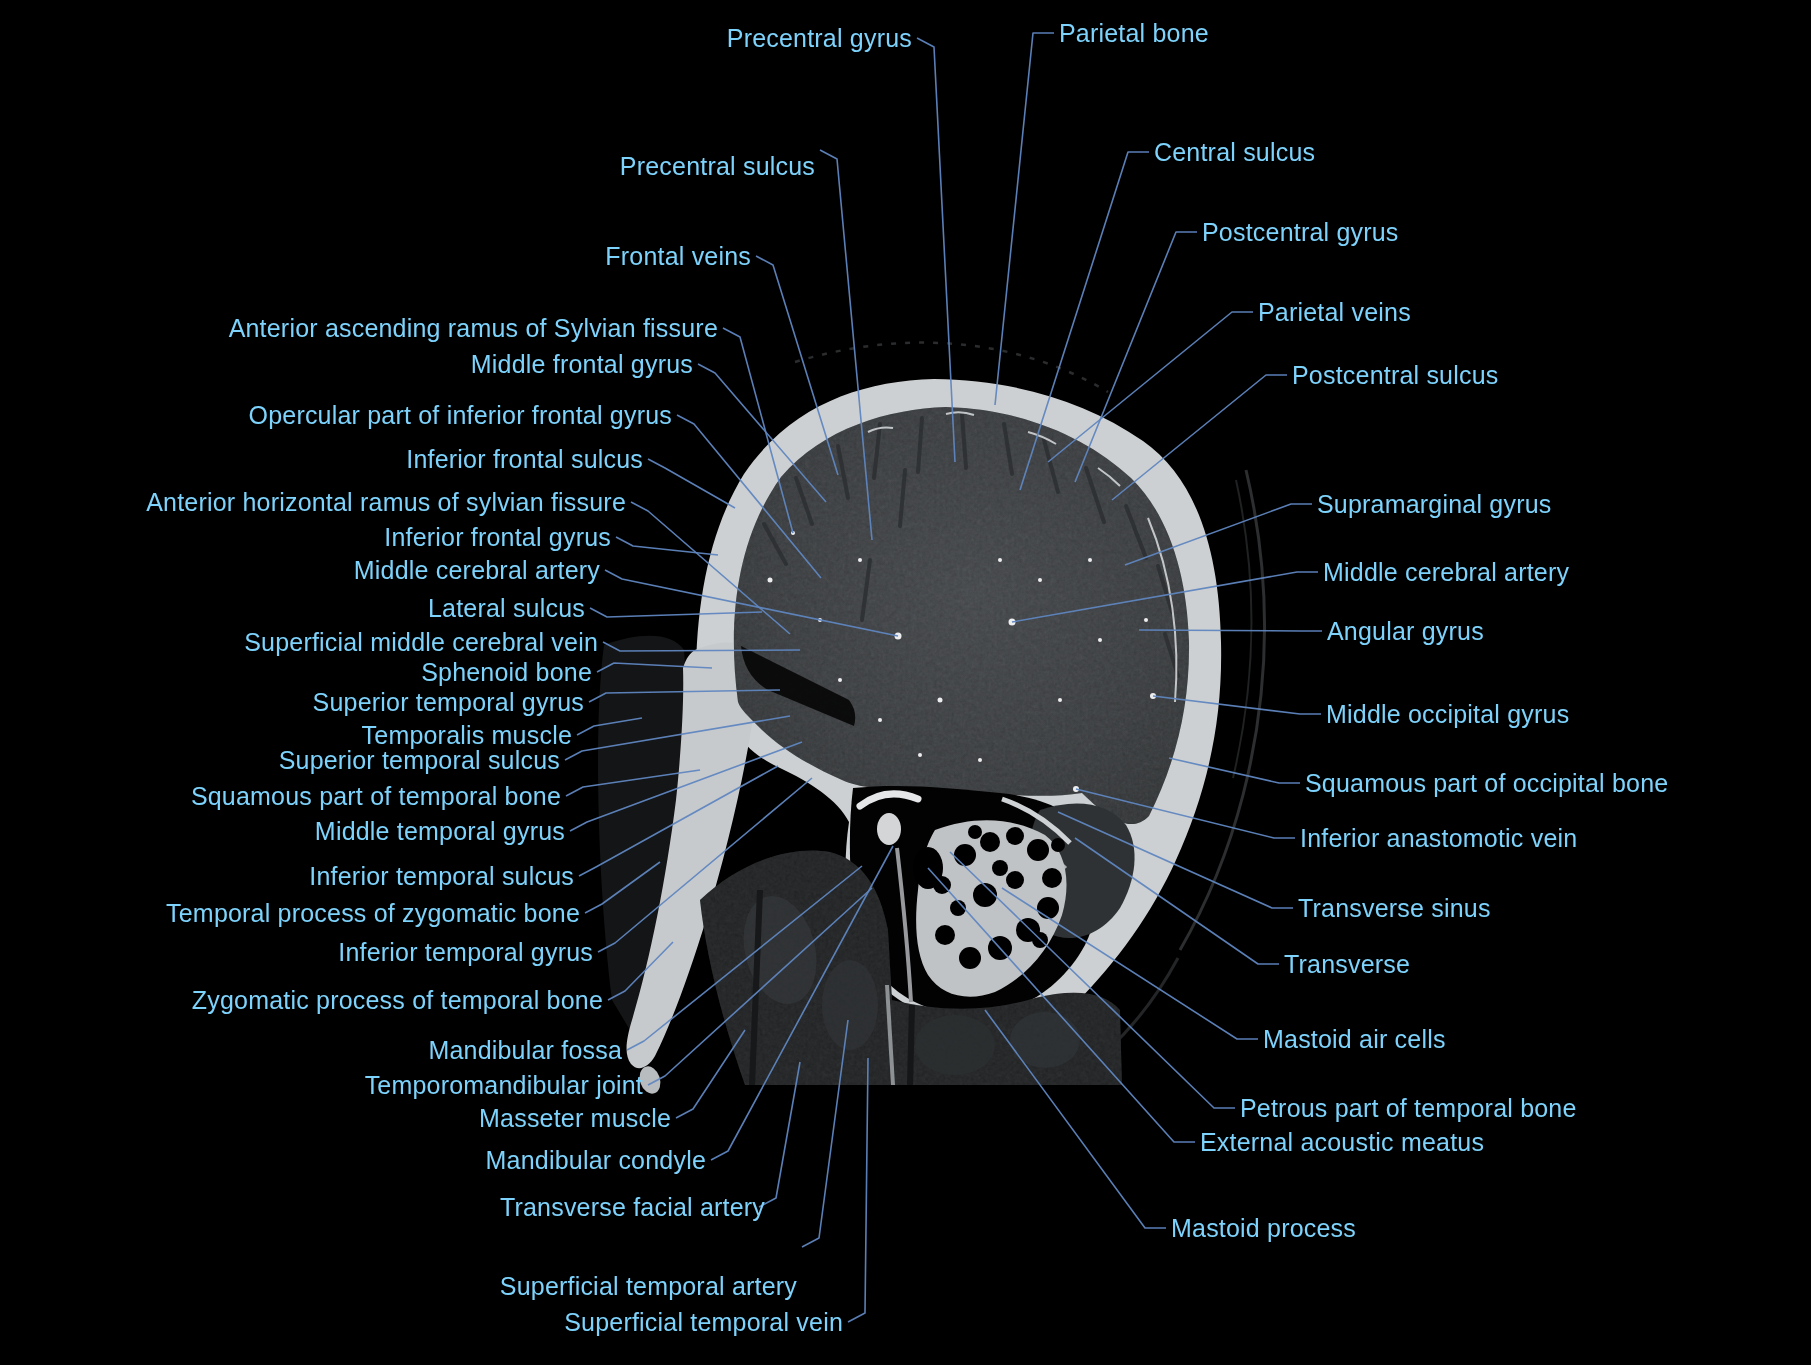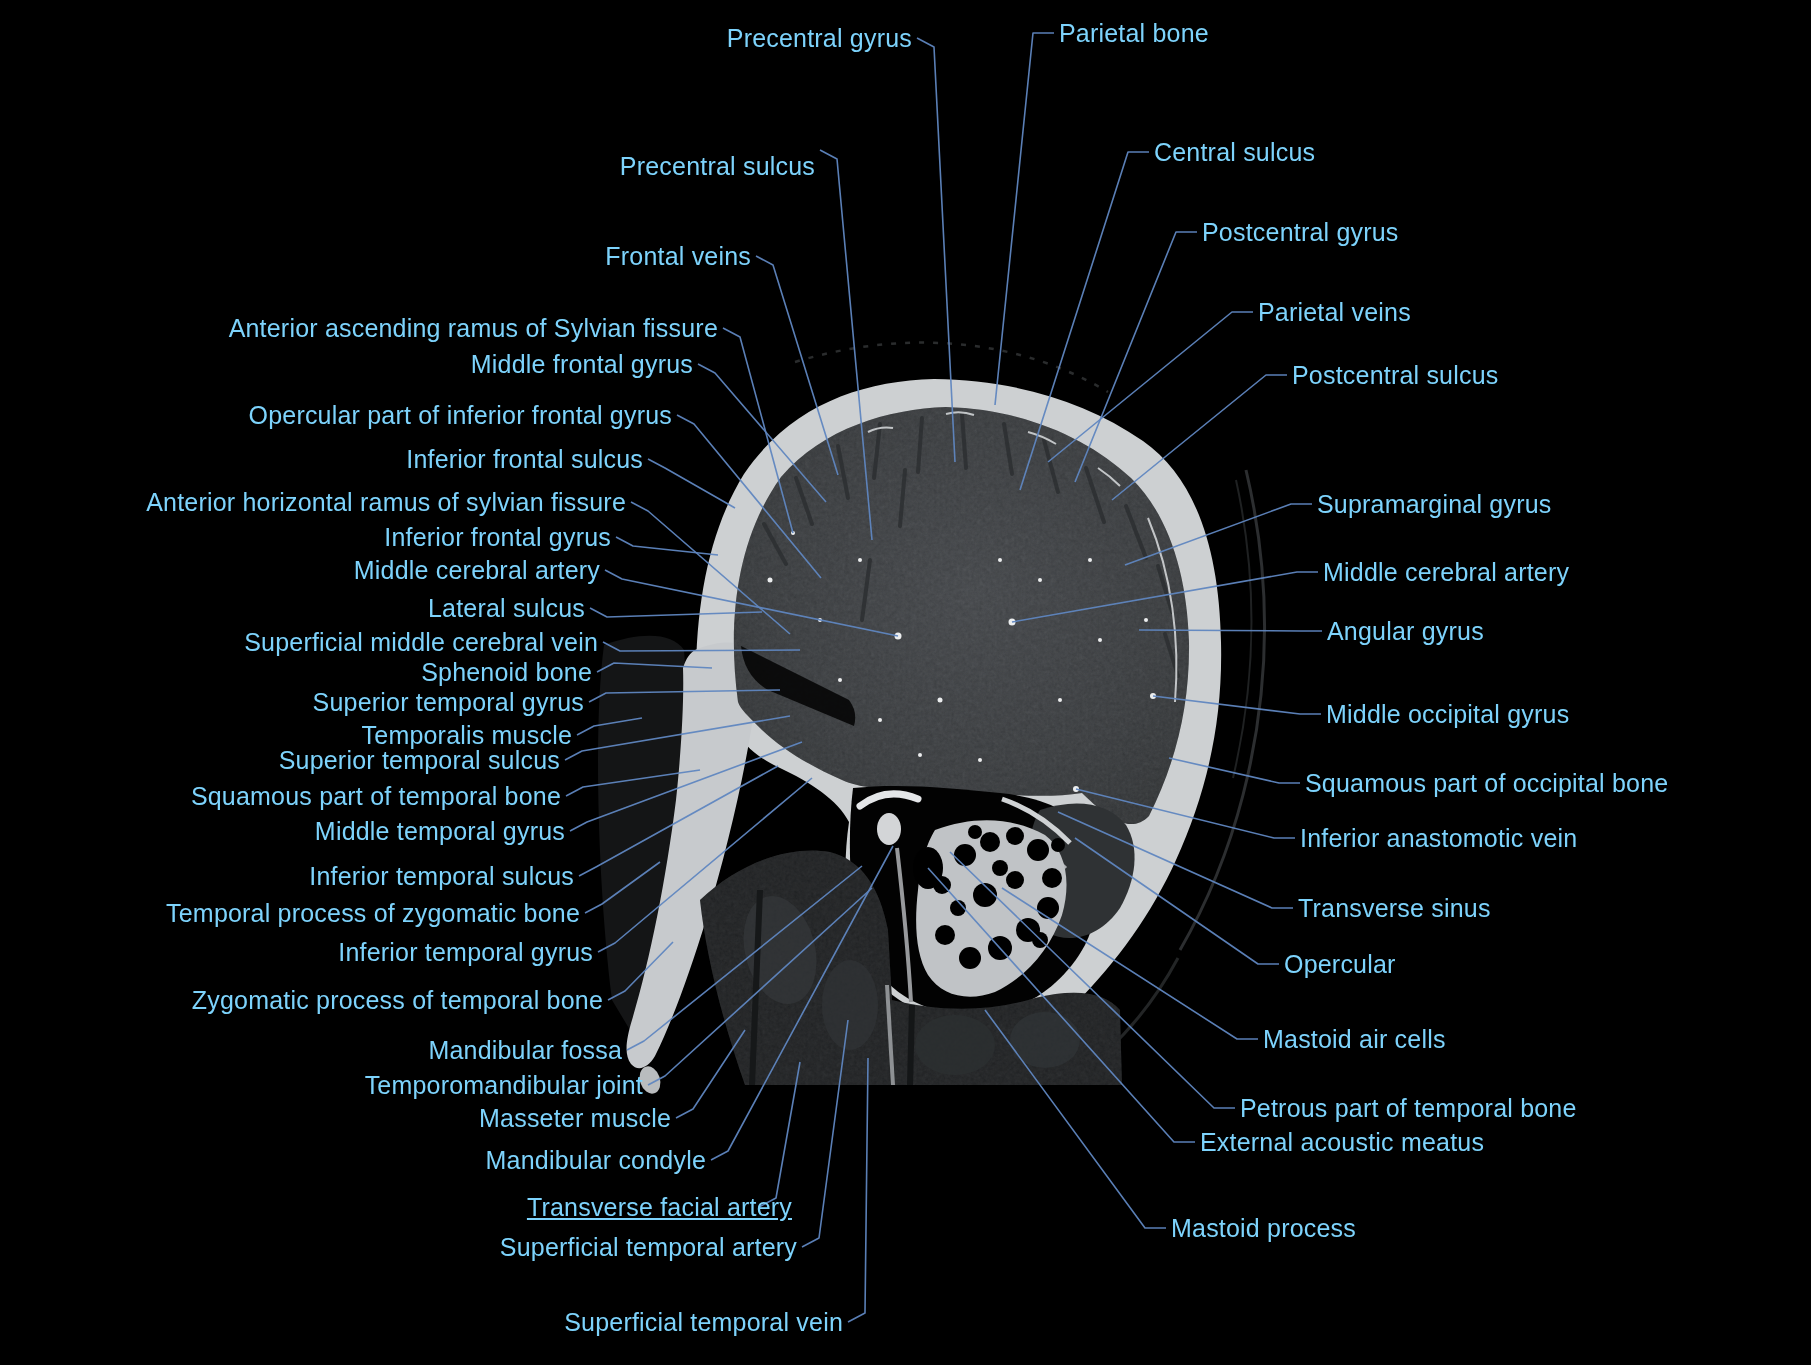--- a/index.html
+++ b/index.html
@@ -277,34 +277,34 @@
       <div class="anat-label side-left" style="top: 796px; right: 1250px;">Squamous part of temporal bone</div>
       <div class="anat-label side-left" style="top: 831px; right: 1246px;">Middle temporal gyrus</div>
       <div class="anat-label side-left" style="top: 876px; right: 1237px;">Inferior temporal sulcus</div>
       <div class="anat-label side-left" style="top: 913px; right: 1231px;">Temporal process of zygomatic bone</div>
       <div class="anat-label side-left" style="top: 952px; right: 1218px;">Inferior temporal gyrus</div>
       <div class="anat-label side-left" style="top: 1000px; right: 1208px;">Zygomatic process of temporal bone</div>
       <div class="anat-label side-left" style="top: 1050px; right: 1189px;">Mandibular fossa</div>
       <div class="anat-label side-left" style="top: 1085px; right: 1168px;">Temporomandibular joint</div>
       <div class="anat-label side-left" style="top: 1118px; right: 1140px;">Masseter muscle</div>
       <div class="anat-label side-left" style="top: 1160px; right: 1105px;">Mandibular condyle</div>
-      <div class="anat-label side-left" style="top: 1207px; right: 1019px; text-decoration: underline;">Transverse facial artery</div>
-      <div class="anat-label side-left" style="top: 1247px; right: 1014px;">Superficial temporal artery</div>
+      <div class="anat-label side-left" style="top: 1207px; right: 1046px;">Transverse facial artery</div>
+      <div class="anat-label side-left" style="top: 1286px; right: 1014px;">Superficial temporal artery</div>
       <div class="anat-label side-left" style="top: 1322px; right: 968px;">Superficial temporal vein</div>
       <div class="anat-label side-right" style="top: 33px; left: 1059px;">Parietal bone</div>
       <div class="anat-label side-right" style="top: 152px; left: 1154px;">Central sulcus</div>
       <div class="anat-label side-right" style="top: 232px; left: 1202px;">Postcentral gyrus</div>
       <div class="anat-label side-right" style="top: 312px; left: 1258px;">Parietal veins</div>
       <div class="anat-label side-right" style="top: 375px; left: 1292px;">Postcentral sulcus</div>
       <div class="anat-label side-right" style="top: 504px; left: 1317px;">Supramarginal gyrus</div>
       <div class="anat-label side-right" style="top: 572px; left: 1323px;">Middle cerebral artery</div>
       <div class="anat-label side-right" style="top: 631px; left: 1327px;">Angular gyrus</div>
       <div class="anat-label side-right" style="top: 714px; left: 1326px;">Middle occipital gyrus</div>
       <div class="anat-label side-right" style="top: 783px; left: 1305px;">Squamous part of occipital bone</div>
       <div class="anat-label side-right" style="top: 838px; left: 1300px;">Inferior anastomotic vein</div>
       <div class="anat-label side-right" style="top: 908px; left: 1298px;">Transverse sinus</div>
-      <div class="anat-label side-right" style="top: 964px; left: 1284px;">Opercular</div>
+      <div class="anat-label side-right" style="top: 964px; left: 1284px;">Transverse</div>
       <div class="anat-label side-right" style="top: 1039px; left: 1263px;">Mastoid air cells</div>
       <div class="anat-label side-right" style="top: 1108px; left: 1240px;">Petrous part of temporal bone</div>
       <div class="anat-label side-right" style="top: 1142px; left: 1200px;">External acoustic meatus</div>
       <div class="anat-label side-right" style="top: 1228px; left: 1171px;">Mastoid process</div>
     </div>
 </div>
 
 </body></html>

